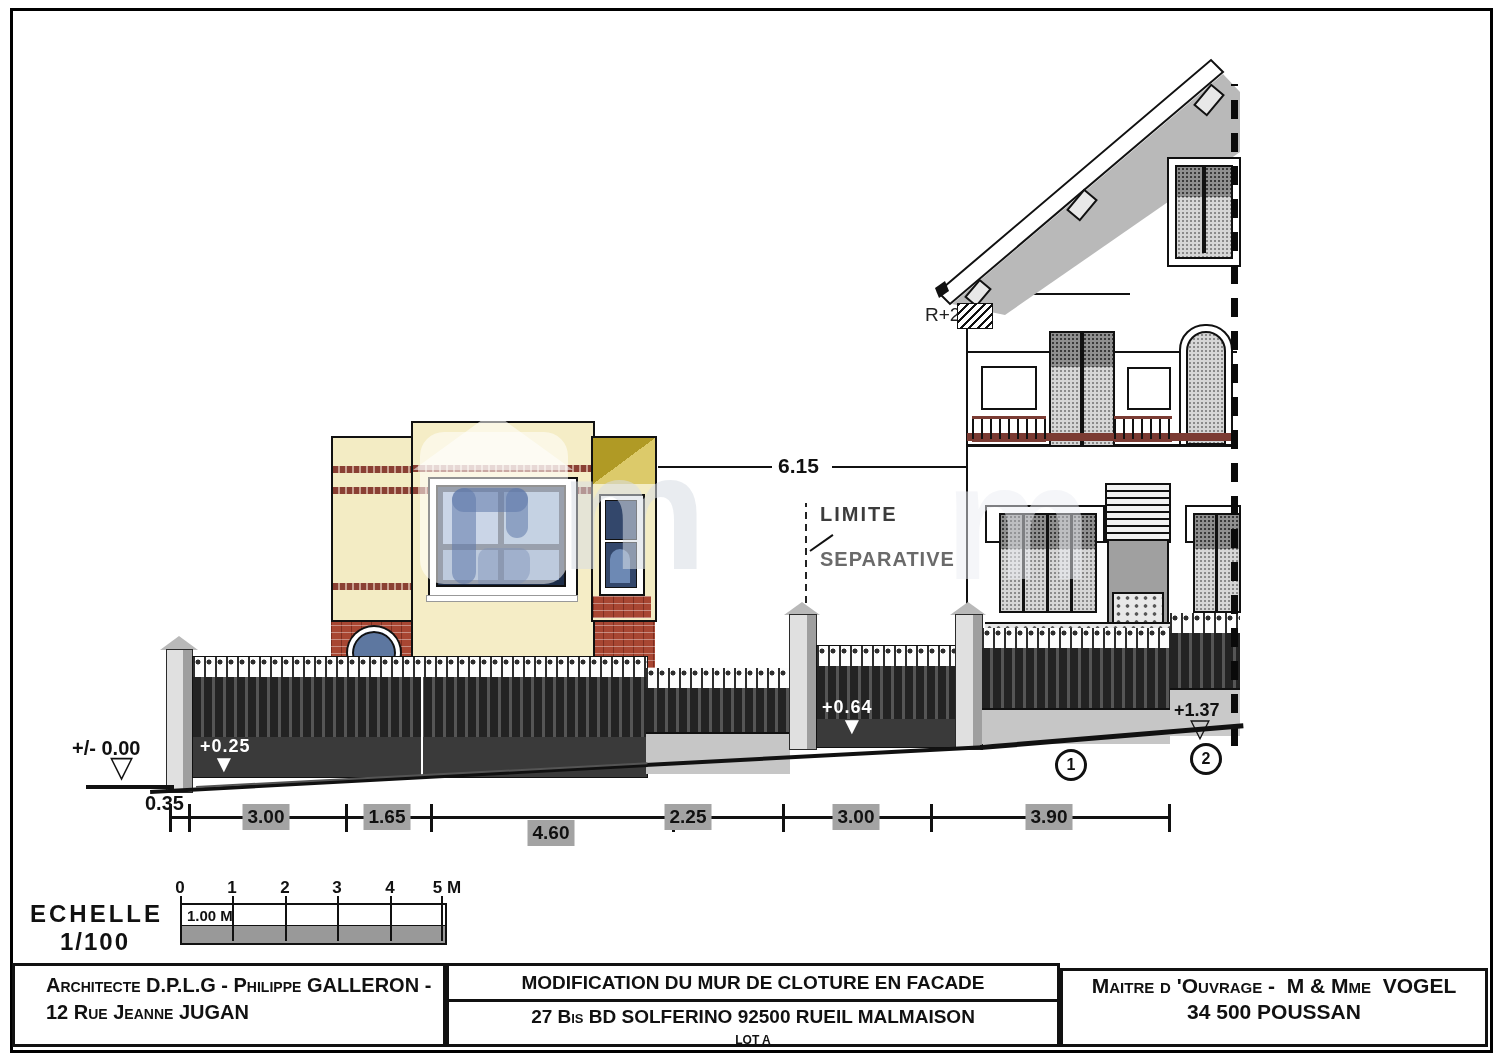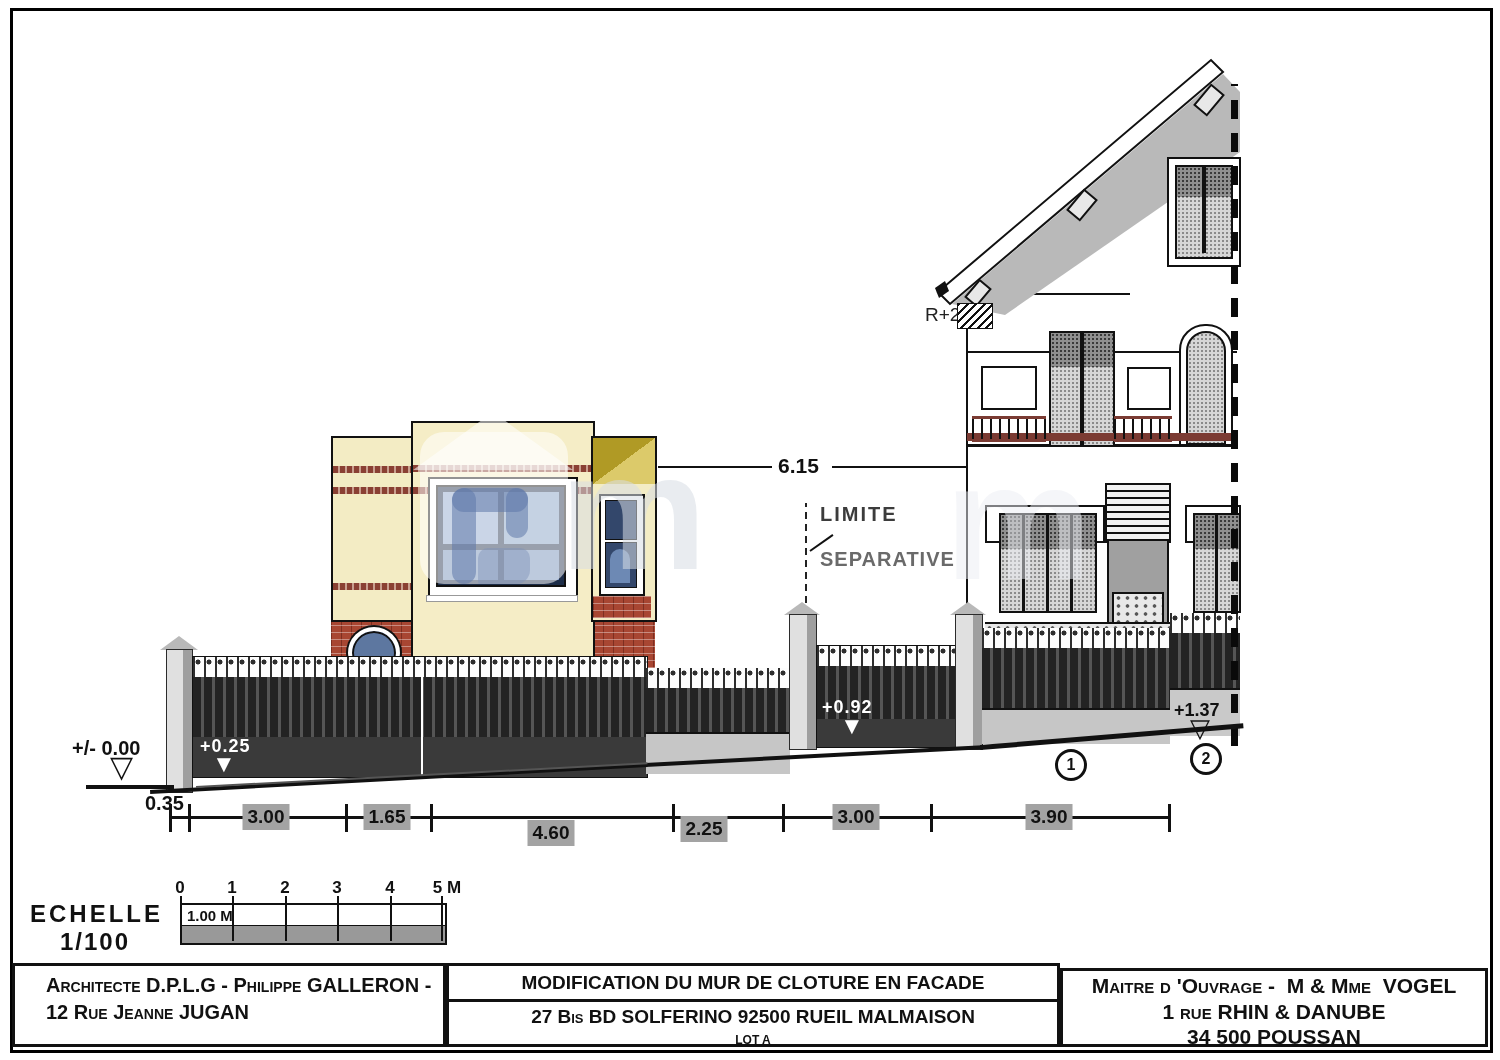--- a/index.html
+++ b/index.html
@@ -194,21 +194,21 @@
     <div class="abs finials" style="left:646px;top:668px;width:144px;height:20px;"></div>
     <div class="abs pickets" style="left:646px;top:688px;width:144px;height:44px;"></div>
 
     <div class="abs cap" style="left:784px;top:602px;width:36px;height:13px;"></div>
     <div class="abs pillar" style="left:789px;top:614px;width:26px;height:134px;"></div>
     <div class="abs" style="left:816px;top:645px;width:138px;height:101px;border:1px solid #111;">
       <div class="abs finials" style="left:0;top:0;width:138px;height:20px;"></div>
       <div class="abs pickets" style="left:0;top:20px;width:138px;height:53px;"></div>
       <div class="abs" style="left:0;top:73px;width:138px;height:28px;background:#3a3a3a;"></div>
     </div>
-    <span class="lvl" style="left:822px;top:697px;">+0.92</span>
+    <span class="lvl" style="left:822px;top:697px;">+0.64</span>
     <span class="tri" style="left:840px;top:714px;color:#fff;">▼</span>
     <div class="abs cap" style="left:950px;top:602px;width:36px;height:13px;"></div>
     <div class="abs pillar" style="left:955px;top:614px;width:26px;height:134px;"></div>
 
     <div class="abs gwall" style="left:982px;top:708px;width:188px;height:34px;"></div>
     <div class="abs finials" style="left:982px;top:628px;width:188px;height:20px;"></div>
     <div class="abs pickets" style="left:982px;top:648px;width:188px;height:60px;"></div>
 
     <div class="abs finials" style="left:1170px;top:613px;width:70px;height:20px;"></div>
     <div class="abs pickets" style="left:1170px;top:633px;width:70px;height:55px;"></div>
@@ -235,21 +235,21 @@
     <div class="tick" style="left:188px;"></div>
     <div class="tick" style="left:345px;"></div>
     <div class="tick" style="left:430px;"></div>
     <div class="tick" style="left:672px;"></div>
     <div class="tick" style="left:782px;"></div>
     <div class="tick" style="left:930px;"></div>
     <div class="tick" style="left:1168px;"></div>
     <span class="dimlabel" style="left:266px;">3.00</span>
     <span class="dimlabel" style="left:387px;">1.65</span>
     <span class="dimlabel" style="left:551px;margin-top:16px;">4.60</span>
-    <span class="dimlabel" style="left:704px;margin-top:12px;">2.25</span>
+    <span class="dimlabel" style="left:688px;">2.25</span>
     <span class="dimlabel" style="left:856px;">3.00</span>
     <span class="dimlabel" style="left:1049px;">3.90</span>
   </div>
 
   <div class="circle" style="left:1055px;top:749px;"><span>1</span></div>
   <div class="circle" style="left:1190px;top:743px;"><span>2</span></div>
 
   <div>
     <span class="abs" style="left:30px;top:900px;width:130px;text-align:center;font-weight:bold;font-size:24px;letter-spacing:3px;">ECHELLE</span>
     <span class="abs" style="left:30px;top:928px;width:130px;text-align:center;font-weight:bold;font-size:24px;letter-spacing:2px;">1/100</span>
@@ -280,18 +280,17 @@
       <div style="height:33px;border-bottom:3px solid #111;display:flex;align-items:center;justify-content:center;">
         <span class="tbtext" style="font-size:19px;">MODIFICATION DU MUR DE CLOTURE EN FACADE</span>
       </div>
       <div style="text-align:center;padding-top:3px;">
         <div class="tbtext sc" style="font-size:19px;line-height:24px;">27 Bis BD SOLFERINO 92500 RUEIL MALMAISON</div>
         <div class="tbtext" style="font-size:12px;line-height:22px;">LOT A</div>
       </div>
     </div>
     <div class="abs b3" style="left:1060px;top:968px;width:428px;height:79px;text-align:center;padding-top:2px;box-sizing:border-box;">
       <div class="tbtext sc" style="font-size:21px;line-height:26px;white-space:pre;">Maitre d 'Ouvrage -  M &amp; Mme  VOGEL</div>
-      <div class="tbtext sc" style="font-size:21px;line-height:25px;">1 rue RHIN &amp; DANUBE</div>
       <div class="tbtext sc" style="font-size:21px;line-height:25px;">34 500 POUSSAN</div>
     </div>
   </div>
 
 </div>
 
 </body></html>

